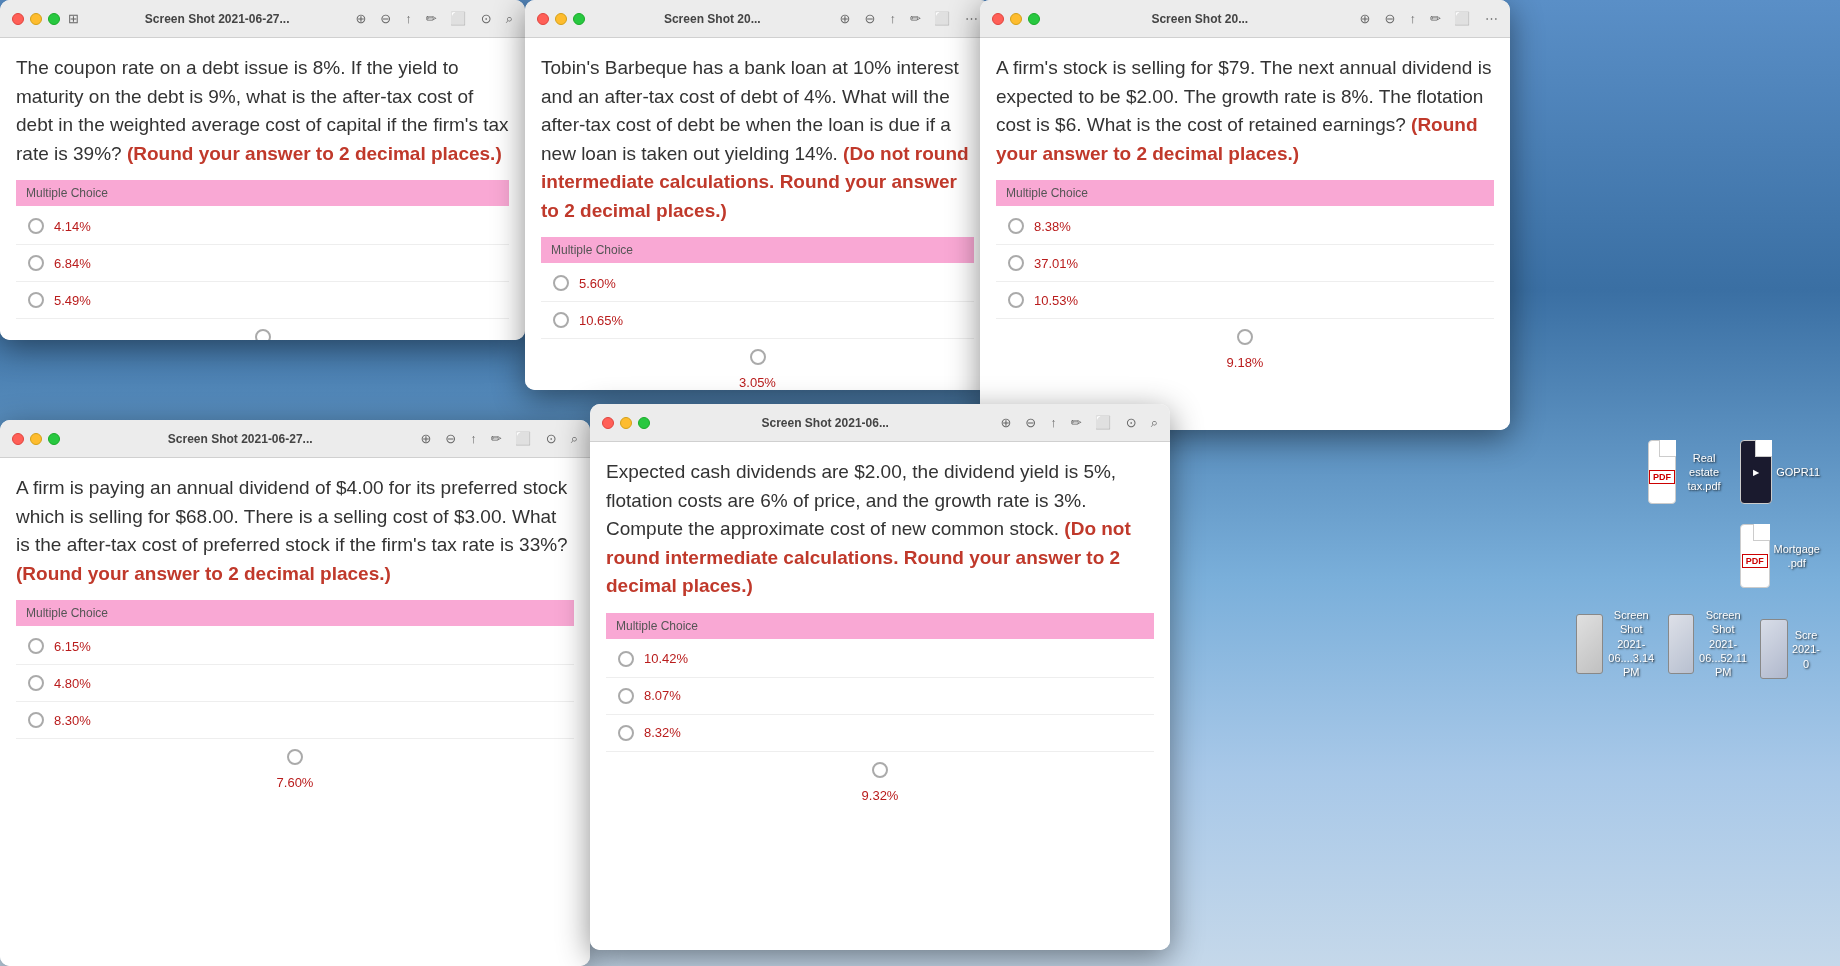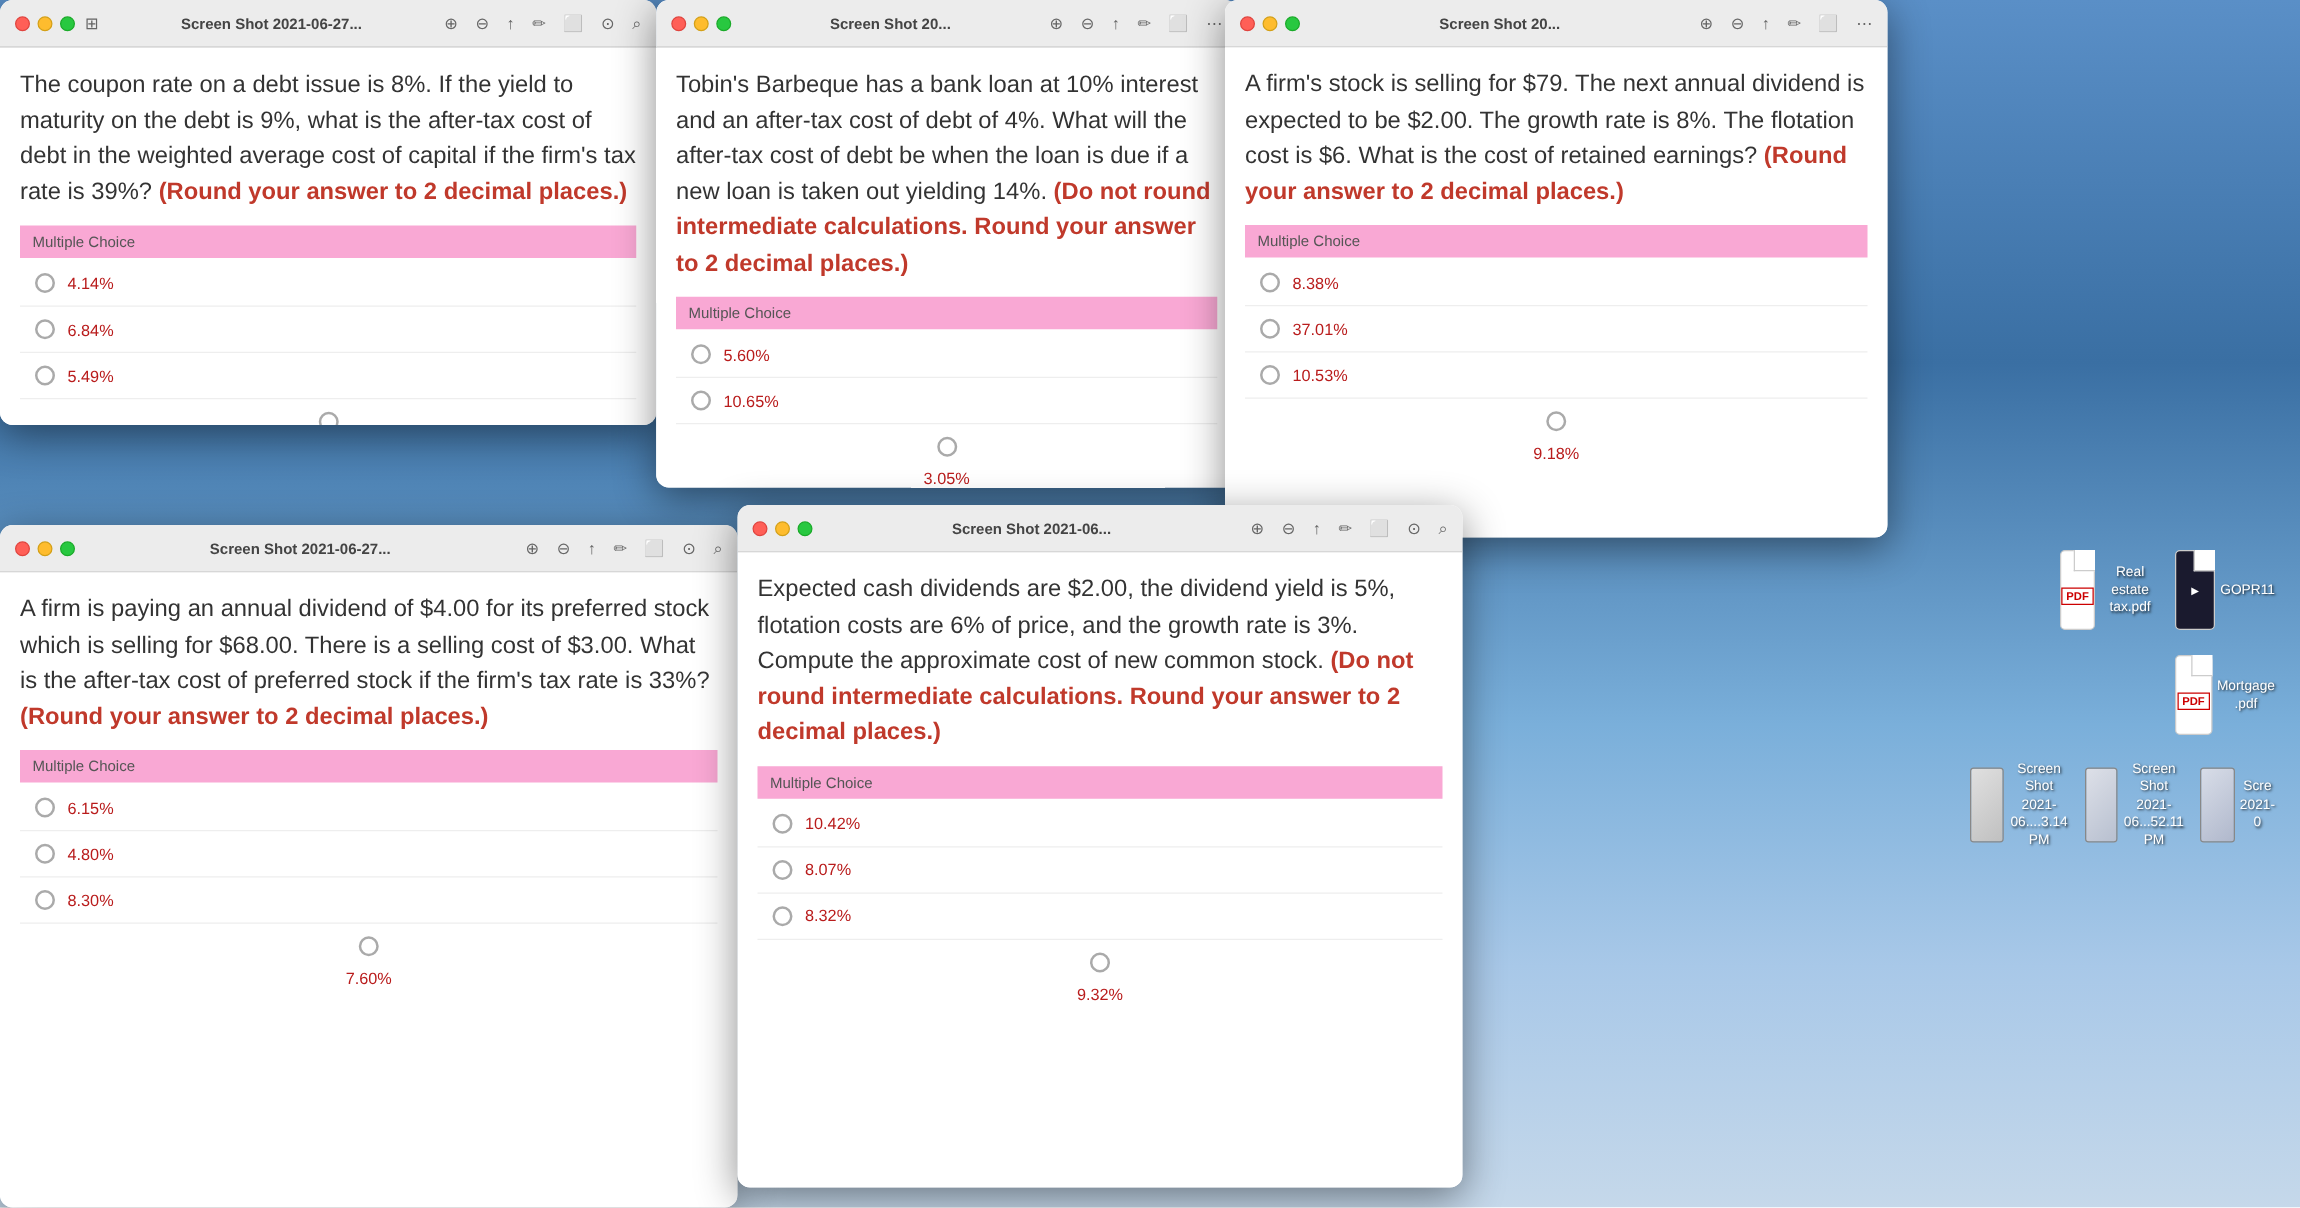--- a/index.html
+++ b/index.html
@@ -478,21 +478,21 @@
 
   <div style="display:flex; justify-content: flex-end; gap: 12px; align-items: flex-end; margin-bottom: 8px;">
     <div class="desktop-icon">
       <div class="desktop-icon-img">
         <span class="pdf-label">PDF</span>
       </div>
       <div class="desktop-icon-label">Mortgage .pdf</div>
     </div>
   </div>
 
-  <div style="display:flex; justify-content: flex-end; gap: 12px; margin-bottom: 8px;">
+  <div style="display:flex; justify-content: flex-end; gap: 12px; align-items: flex-end; margin-bottom: 8px;">
     <div class="desktop-icon">
       <div style="width:80px; height:60px; background: linear-gradient(135deg, #e0e0e0, #c0c0c0); border:1px solid #888; border-radius:3px;"></div>
       <div class="desktop-icon-label">Screen Shot 2021-06....3.14 PM</div>
     </div>
     <div class="desktop-icon">
       <div style="width:80px; height:60px; background: linear-gradient(135deg, #dde0e8, #b8c0d0); border:1px solid #888; border-radius:3px;"></div>
       <div class="desktop-icon-label">Screen Shot 2021-06...52.11 PM</div>
     </div>
     <div class="desktop-icon" style="width:60px;">
       <div style="width:60px; height:60px; background: linear-gradient(135deg, #d8dde8, #b0b8cc); border:1px solid #888; border-radius:3px;"></div>

